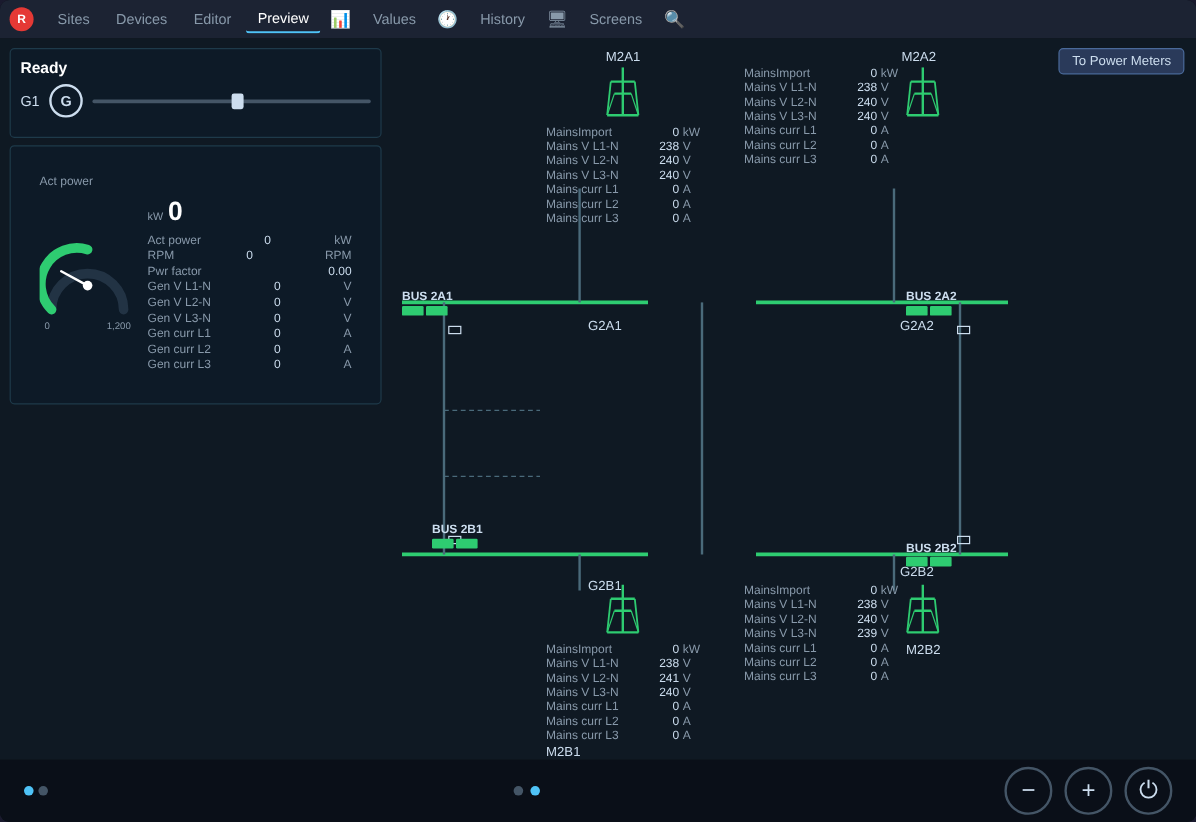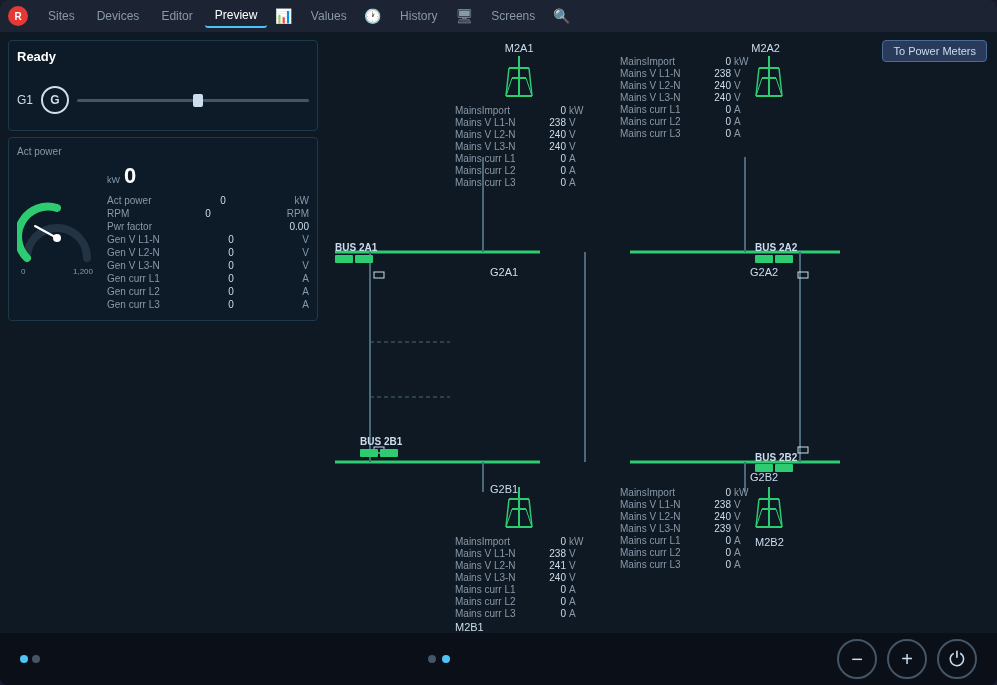--- a/index.html
+++ b/index.html
@@ -96,21 +96,21 @@
 
     .engine-state-label {
       font-size: 9px;
       color: #8899aa;
       margin-bottom: 2px;
     }
     .engine-state-value {
       font-size: 13px;
       color: #ffffff;
       font-weight: bold;
-      margin-bottom: 22px;
+      margin-bottom: 6px;
     }
 
     .control-buttons {
       display: flex;
       gap: 2px;
       margin-bottom: 10px;
     }
 
     .ctrl-btn {
       padding: 3px 8px;
@@ -175,21 +175,21 @@
       height: 13px;
       background: #ccddee;
       border-radius: 2px;
     }
 
     
     .gauge-panel {
       background: #0d1a27;
       border: 1px solid #1e3a4a;
       border-radius: 4px;
-      padding: 8px;
+      padding: 24px;
       width: 310px;
     }
 
     .gauge-title {
       font-size: 10px;
       color: #8899aa;
       margin-bottom: 6px;
     }
 
     .gauge-inner {

